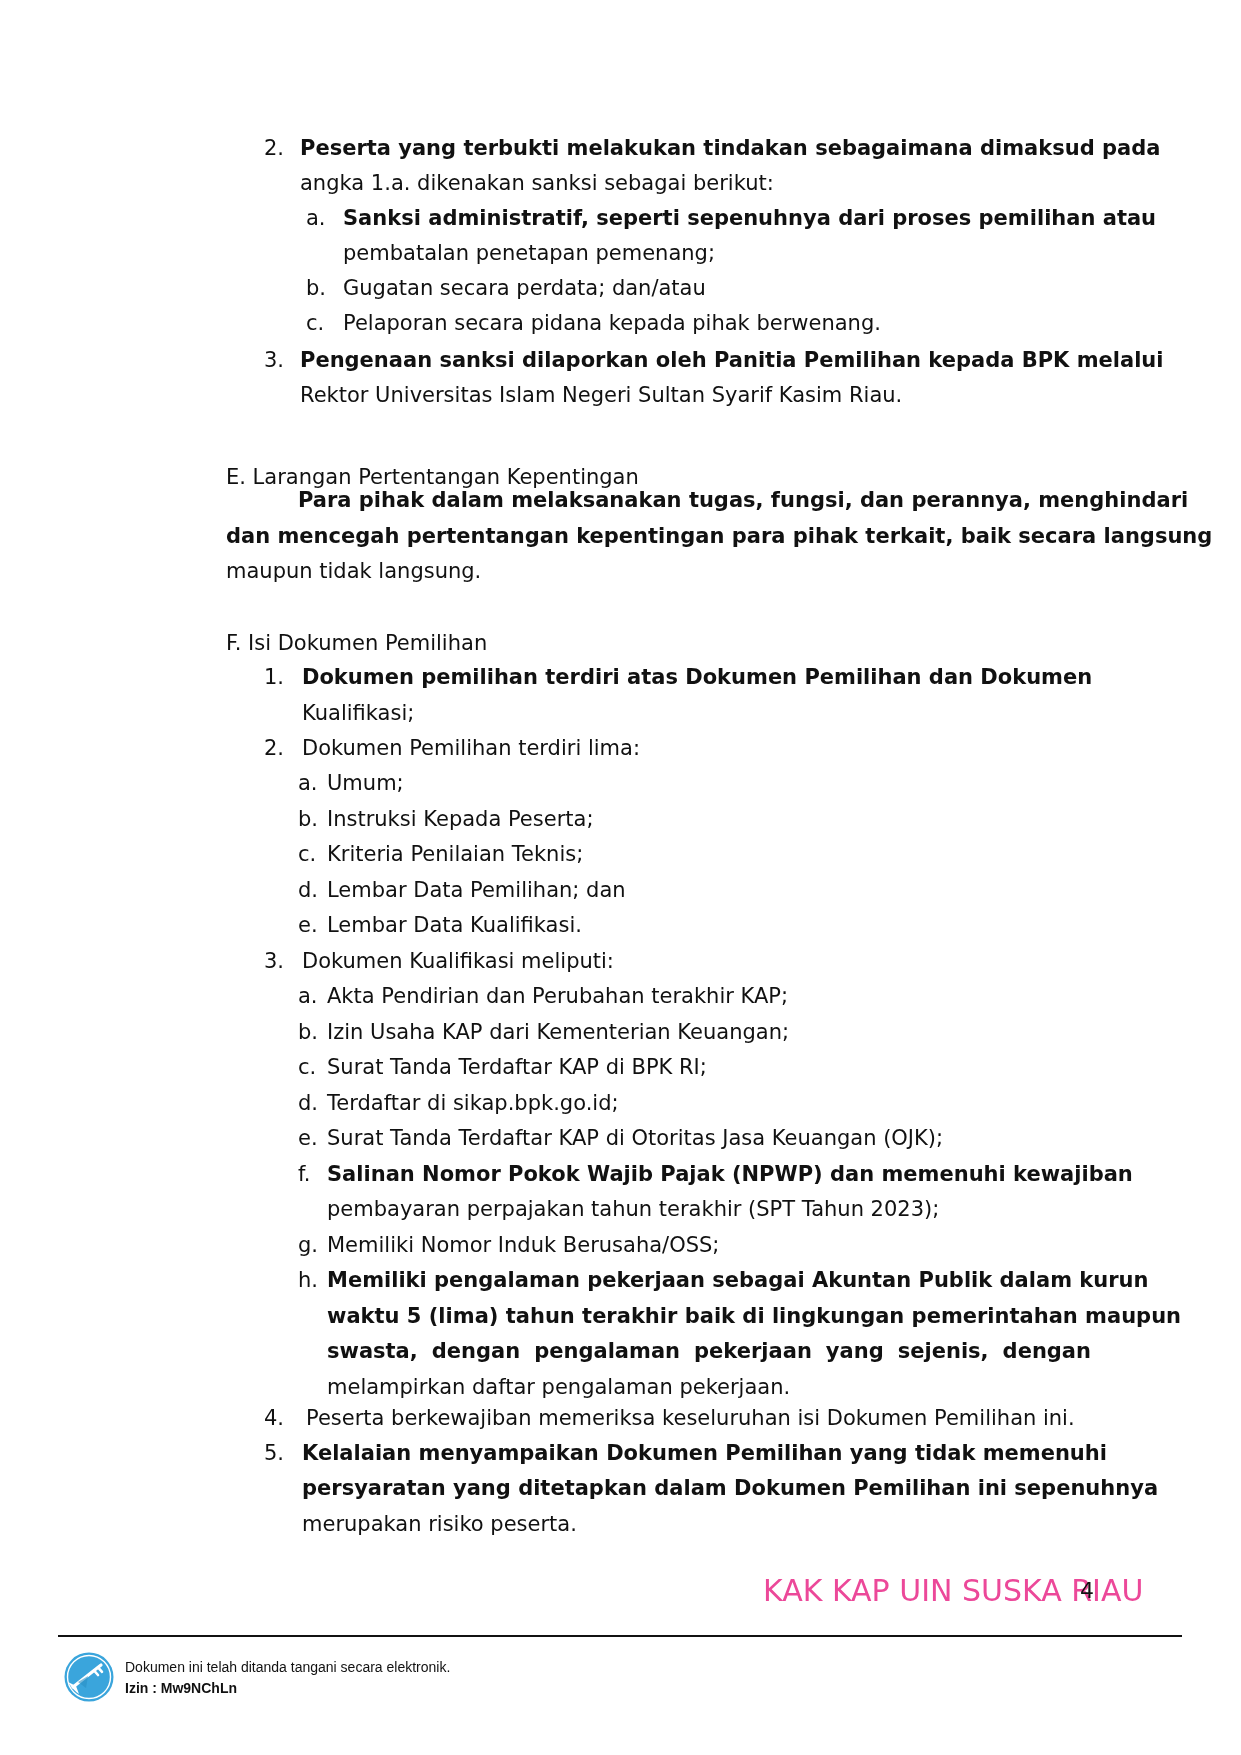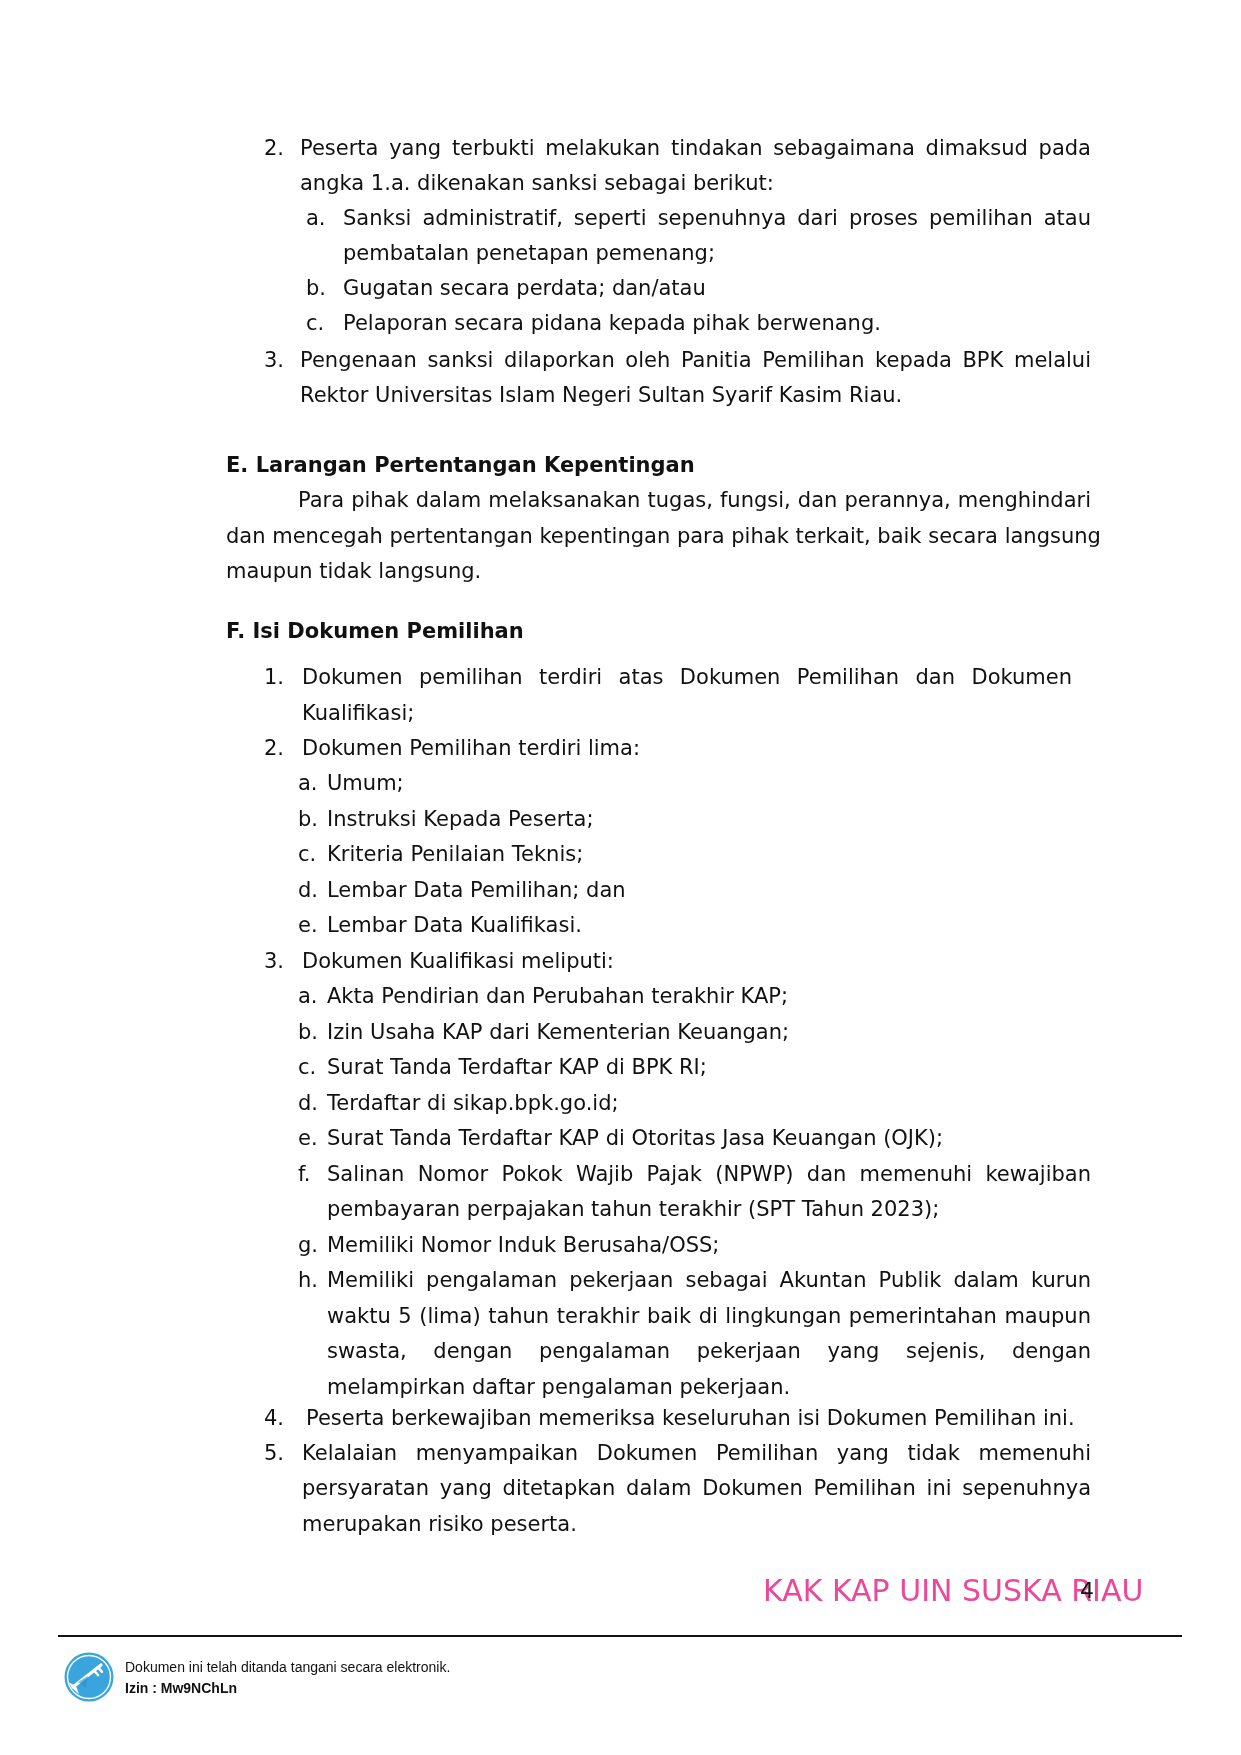--- a/index.html
+++ b/index.html
@@ -1,20 +1,20 @@
 <!DOCTYPE html>
 <html><head>
 <meta charset="utf-8">
 <style>
   html, body { margin:0; padding:0; background:#ffffff; }
   body { width:1241px; height:1755px; position:relative; overflow:hidden;
          font-family:"DejaVu Sans", "Liberation Sans", sans-serif; color:#111111; }
   .ln { position:absolute; height:34px; line-height:34px; font-size:21px; white-space:nowrap; }
-  .just { text-align:justify; text-align-last:justify; }
-  .bold { font-weight:bold; }
+  .just { text-align:justify; text-align-last:justify;font-weight:bold; }
+  .bold { font-weight:normal;margin-top:12px; }
   .num { position:absolute; height:34px; line-height:34px; font-size:21px; }
   .footer-title { position:absolute; left:763px; top:1576px; font-size:30px; line-height:30px;
                   font-family:"DejaVu Sans", sans-serif; color:#ec4899;text-align:right; }
   .footer-page { position:absolute; left:1080px; top:1576px; font-size:22px; line-height:30px;
                  font-family:"DejaVu Sans", sans-serif; color:#111; }
   .rule { position:absolute; left:58px; top:1635px; width:1124px; height:2px; background:#111; }
   .logo { position:absolute; left:64px; top:1652px; width:50px; height:50px; }
   .sig-text { position:absolute; left:125px; top:1658px; font-family:"Liberation Sans", sans-serif;
               font-size:14px; line-height:18px; color:#111; }
   .sig-token { position:absolute; left:125px; top:1679px; font-family:"Liberation Sans", sans-serif;

